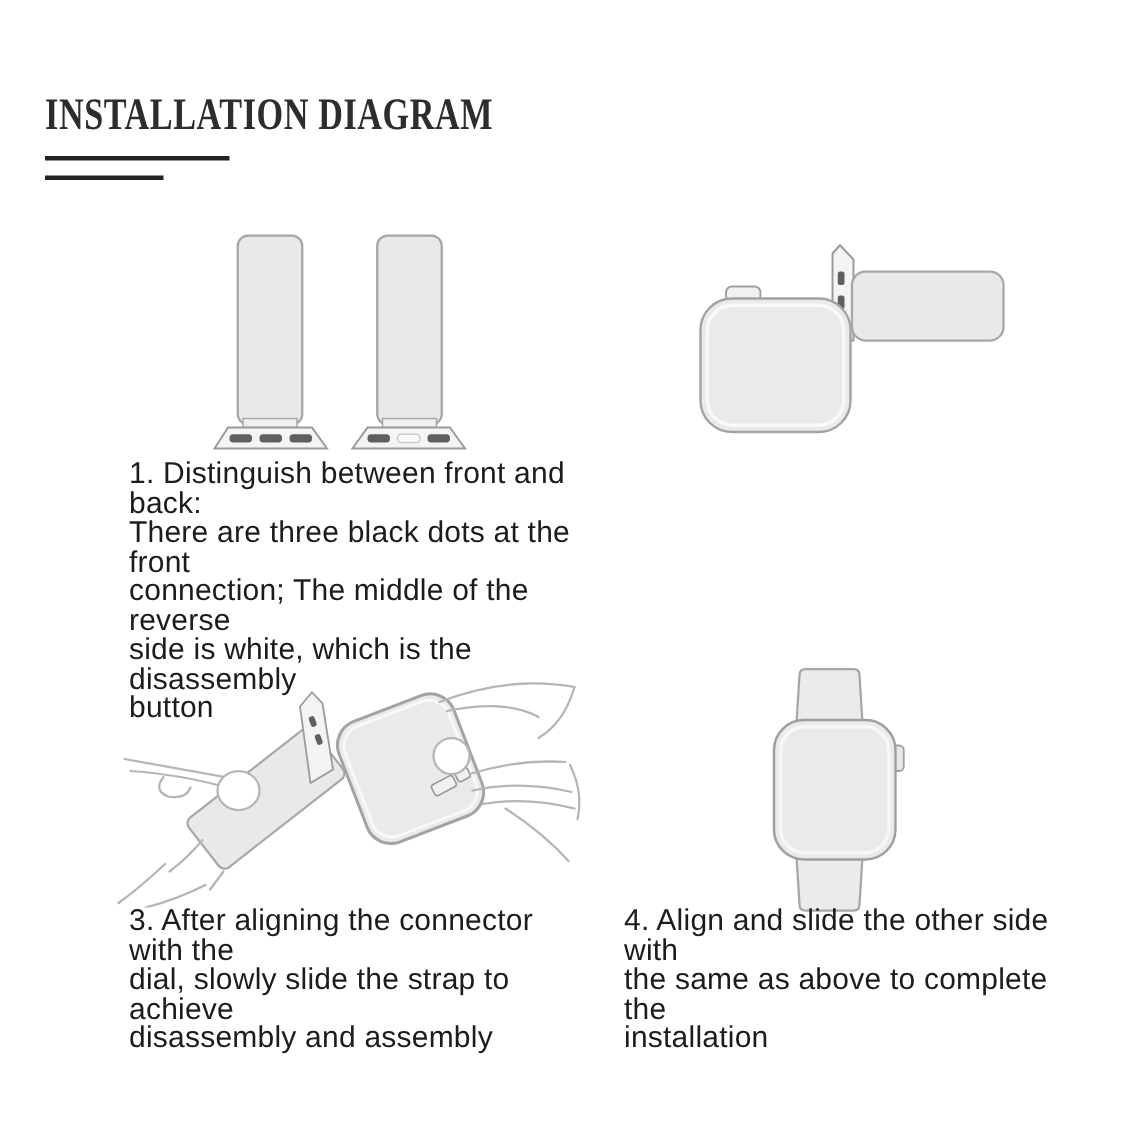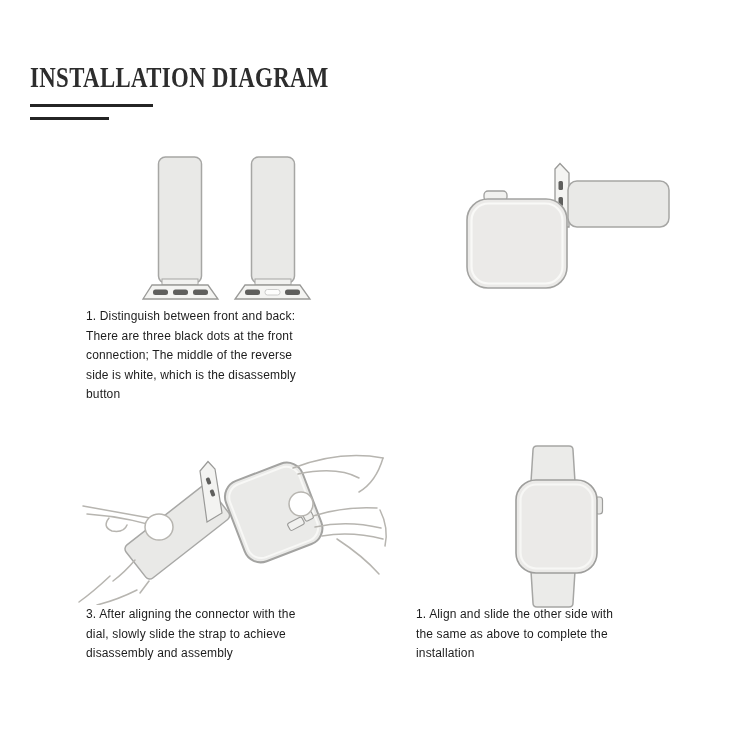--- a/index.html
+++ b/index.html
@@ -16,21 +16,21 @@
     font-weight:700;font-size:30px;line-height:34px;
     color:#2d2d2d;letter-spacing:.5px;
     transform:scaleX(.76);transform-origin:left top;
     white-space:nowrap;
   }
   .bar{position:absolute;background:#242424;height:3px;}
   .bar-primary{left:30px;top:104px;width:123px;}
   .bar-secondary{left:30px;top:117px;width:79px;}
   .step-text{
     position:absolute;
-    font-size:12px;line-height:19.5px;color:#1c1c1c;
+    font-size:20px;line-height:19.5px;color:#1c1c1c;
     letter-spacing:.15px;white-space:pre-line;
   }
   .step1-text{left:86px;top:307px;width:305px;}
   .step2-text{left:416px;top:307px;width:310px;}
   .step3-text{left:86px;top:605px;width:305px;}
   .step4-text{left:416px;top:605px;width:310px;}
   .illus{position:absolute;}
   .illus1{left:140px;top:150px;}
   .illus2{left:455px;top:160px;}
   .illus3{left:75px;top:440px;}
@@ -148,17 +148,17 @@
   </svg>
 
   <div class="step-text step1-text">1. Distinguish between front and back:
 There are three black dots at the front
 connection; The middle of the reverse
 side is white, which is the disassembly
 button</div>
   <div class="step-text step3-text">3. After aligning the connector with the
 dial, slowly slide the strap to achieve
 disassembly and assembly</div>
-  <div class="step-text step4-text">1. Align and slide the other side with
+  <div class="step-text step4-text">4. Align and slide the other side with
 the same as above to complete the
 installation</div>
 
 </div>
 
 </body></html>

